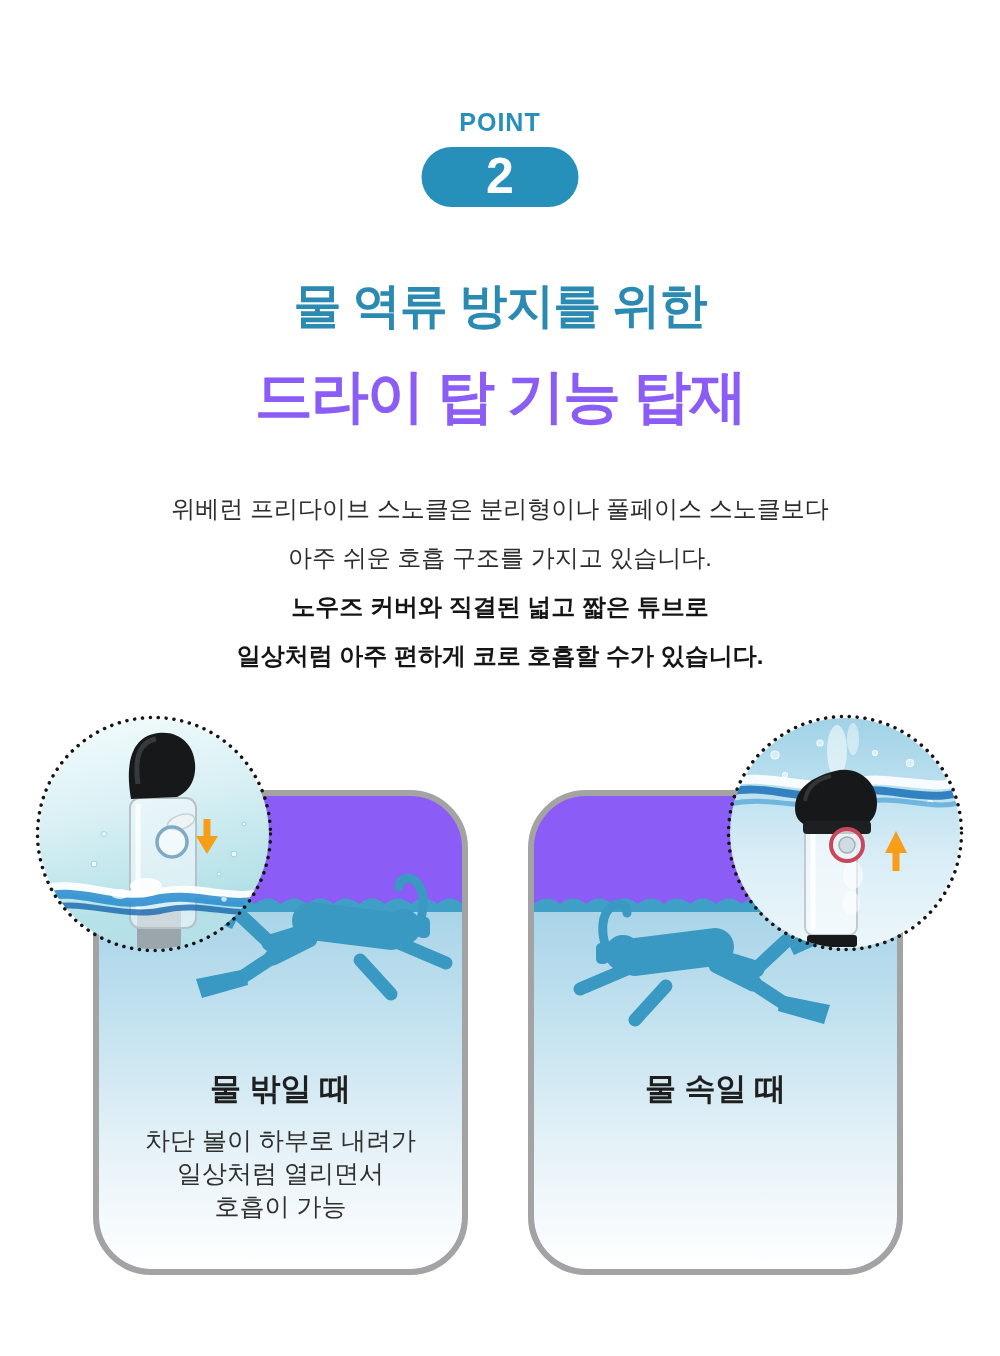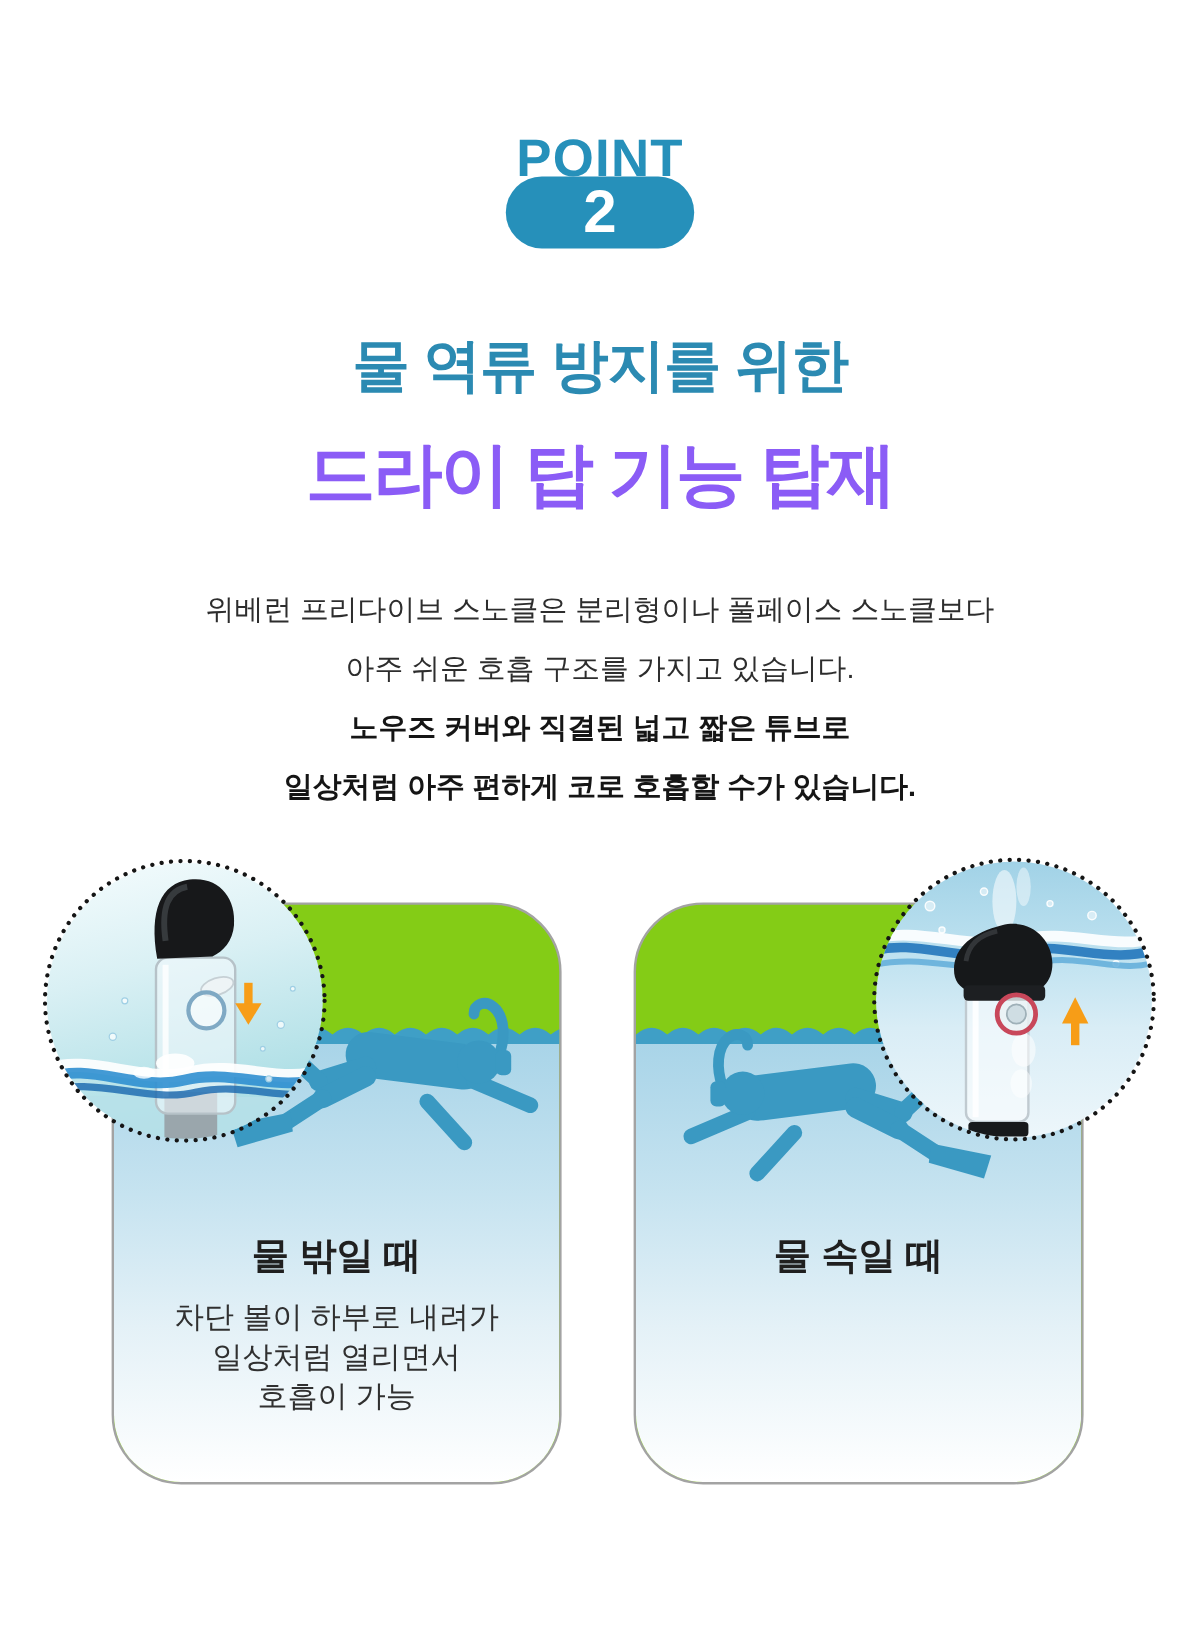--- a/index.html
+++ b/index.html
@@ -3,21 +3,21 @@
 <meta charset="utf-8">
 <style>
   html,body{margin:0;padding:0;background:#ffffff;}
   .page{
     position:relative;width:1000px;height:1356px;margin:0 auto;background:#ffffff;
     font-family:"Liberation Sans","DejaVu Sans",sans-serif;overflow:hidden;
   }
   
   .badge-label{
     position:absolute;top:108px;left:0;width:100%;text-align:center;
-    font-size:44px;font-weight:700;letter-spacing:1px;color:#2690ba;z-index:1;
+    font-size:25px;font-weight:700;letter-spacing:1px;color:#2690ba;z-index:1;
   }
   .badge-pill{
     position:absolute;top:147px;left:50%;transform:translateX(-50%);
     width:157px;height:60px;border-radius:31px;background:#2690ba;z-index:2;
     display:flex;align-items:center;justify-content:center;
   }
   .badge-pill .num{color:#ffffff;font-size:50px;font-weight:700;line-height:60px;margin-top:-3px;}
   
   .subtitle{
     position:absolute;top:277px;left:0;width:100%;text-align:center;
@@ -28,22 +28,22 @@
     font-size:58px;line-height:84px;font-weight:800;letter-spacing:-2px;color:#8b5cf6;
   }
   
   .intro{
     position:absolute;top:484px;left:0;width:100%;text-align:center;
     font-size:24px;line-height:49px;color:#2d2d2d;
   }
   .intro .b{font-weight:700;color:#151515;}
   
   .card{
-    position:absolute;top:752px;width:375px;height:485px;
-    border:2px solid #a3a3a3;border-radius:58px;background:#84cc16;
+    position:absolute;top:790px;width:375px;height:485px;
+    border:6px solid #a3a3a3;border-radius:58px;background:#8b5cf6;
     overflow:hidden;box-sizing:border-box;
   }
   .card.left{left:93px;}
   .card.right{left:528px;}
   .water{
     position:absolute;left:0;right:0;top:112px;bottom:0;
     background:linear-gradient(180deg,#a8d4e8 0%,#c6e3f0 35%,#e4f1f7 65%,#ffffff 100%);
   }
   .wave{position:absolute;left:0;top:98px;width:375px;height:18px;}
   .swimmer{position:absolute;width:290px;height:160px;}

